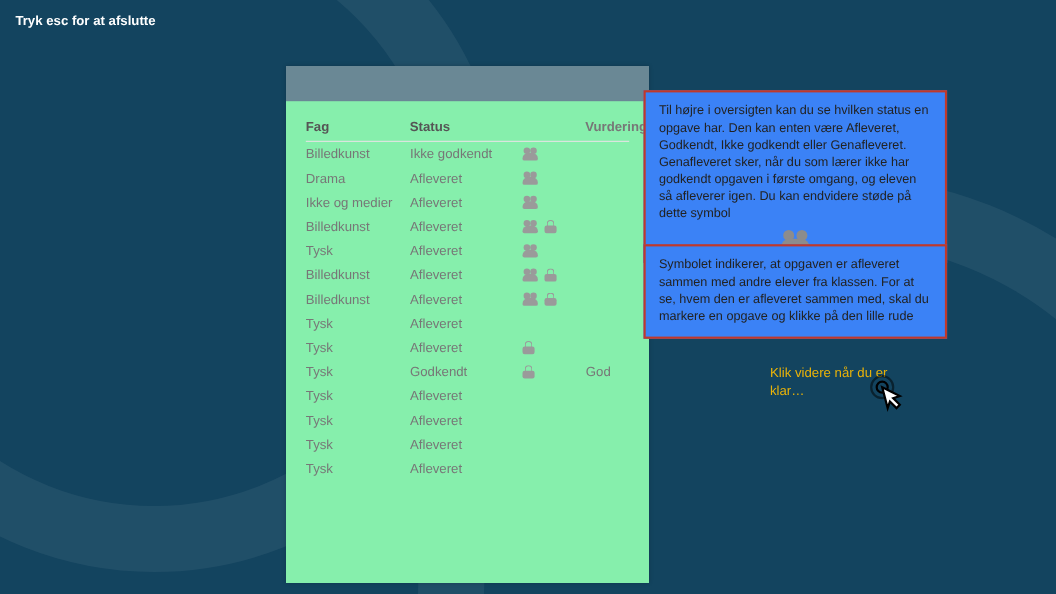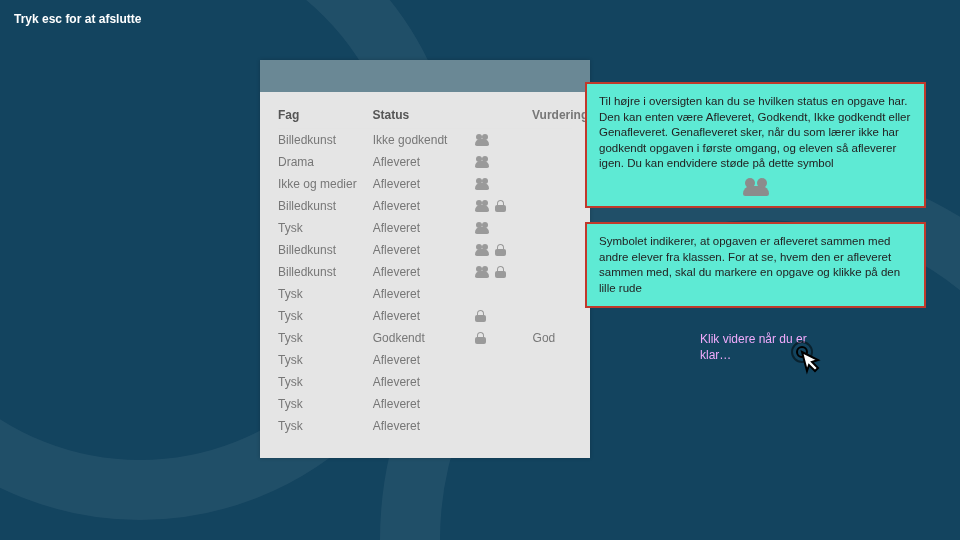--- a/index.html
+++ b/index.html
@@ -2,48 +2,48 @@
 <html><head>
 <meta charset="utf-8">
 <style>
   html,body{margin:0;padding:0;width:960px;height:540px;overflow:hidden;font-family:"Segoe UI",Arial,sans-serif;}
   .stage{position:relative;width:960px;height:540px;background:#13445f;padding-left:19px;}
   
   .swirl{position:absolute;border:60px solid rgba(255,255,255,0.06);border-radius:50%;}
   .swirl.a{width:520px;height:520px;left:-180px;top:-120px;}
   .swirl.b{width:640px;height:640px;left:380px;top:160px;}
   .esc{position:absolute;left:14px;top:12px;color:#fff;font-size:12px;font-weight:600;}
-  .panel{position:absolute;left:260px;top:60px;width:330px;height:398px;background:#e5e5e5;box-shadow:0 0 4px rgba(0,0,0,0.2);}
+  .panel{position:absolute;left:260px;top:60px;width:330px;height:470px;background:#86efac;box-shadow:0 0 4px rgba(0,0,0,0.2);}
   .panel-header{height:32px;background:#6a8895;}
   .table{padding:10px 18px 0 18px;}
   .thead,.trow{display:flex;align-items:center;font-size:12px;color:#666;}
   .thead{font-weight:600;color:#555;border-bottom:1px solid #e4e4e4;padding:6px 0;}
   .col-fag{width:96px;filter:blur(0.4px);}
   .col-status{width:104px;filter:blur(0.4px);}
   .col-icons{width:58px;display:flex;gap:6px;align-items:center;justify-content:flex-start;}
   .col-vurd{width:40px;filter:blur(0.4px);color:#777;}
   .trow{padding:4px 0;color:#777;}
   .ico{width:14px;height:12px;position:relative;}
   .ico.group::before,.ico.group::after{content:"";position:absolute;background:#9a9a9a;border-radius:50%;}
   .ico.group::before{width:6px;height:6px;left:1px;top:0;}
   .ico.group::after{width:6px;height:6px;left:7px;top:0;}
   .ico.group .body{position:absolute;left:0;top:5px;width:14px;height:7px;background:#9a9a9a;border-radius:6px 6px 2px 2px;}
   .ico.lock{width:11px;height:12px;}
   .ico.lock::before{content:"";position:absolute;left:2px;top:0;width:5px;height:5px;border:1.5px solid #9a9a9a;border-bottom:none;border-radius:4px 4px 0 0;}
   .ico.lock::after{content:"";position:absolute;left:0;top:5px;width:11px;height:7px;background:#9a9a9a;border-radius:2px;}
   
-  .callout{position:absolute;left:585px;background:#5eead4;border:2px solid #c0392b;padding:10px 12px;font-size:11.5px;line-height:1.35;color:#222;width:341px;box-sizing:border-box;}
+  .callout{position:absolute;left:585px;background:#3b82f6;border:2px solid #c0392b;padding:10px 12px;font-size:11.5px;line-height:1.35;color:#222;width:276px;box-sizing:border-box;}
   .callout.c1{top:82px;}
   .callout.c2{top:222px;}
   .callout .big-group{margin:6px auto 0 auto;width:26px;height:18px;position:relative;}
   .callout .big-group::before,.callout .big-group::after{content:"";position:absolute;background:#8c8c8c;border-radius:50%;width:10px;height:10px;top:0;}
   .callout .big-group::before{left:2px;}
   .callout .big-group::after{left:14px;}
   .callout .big-group .bb{position:absolute;left:0;top:8px;width:26px;height:10px;background:#8c8c8c;border-radius:10px 10px 3px 3px;}
-  .next{position:absolute;left:700px;top:332px;width:140px;font-size:12px;line-height:1.3;color:#f0abfc;}
+  .next{position:absolute;left:700px;top:332px;width:140px;font-size:12px;line-height:1.3;color:#eab308;}
   .next svg{position:absolute;left:88px;top:6px;}
 </style>
 </head>
 <body>
 
 <div class="stage">
   <div class="swirl a"></div>
   <div class="swirl b"></div>
 
   <div class="esc">Tryk esc for at afslutte</div>

